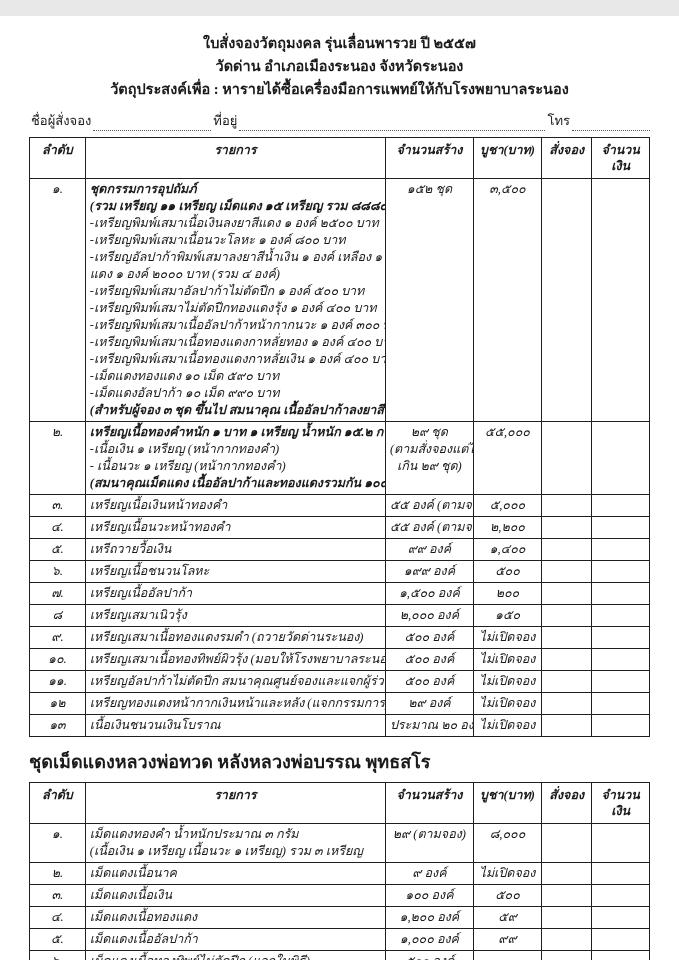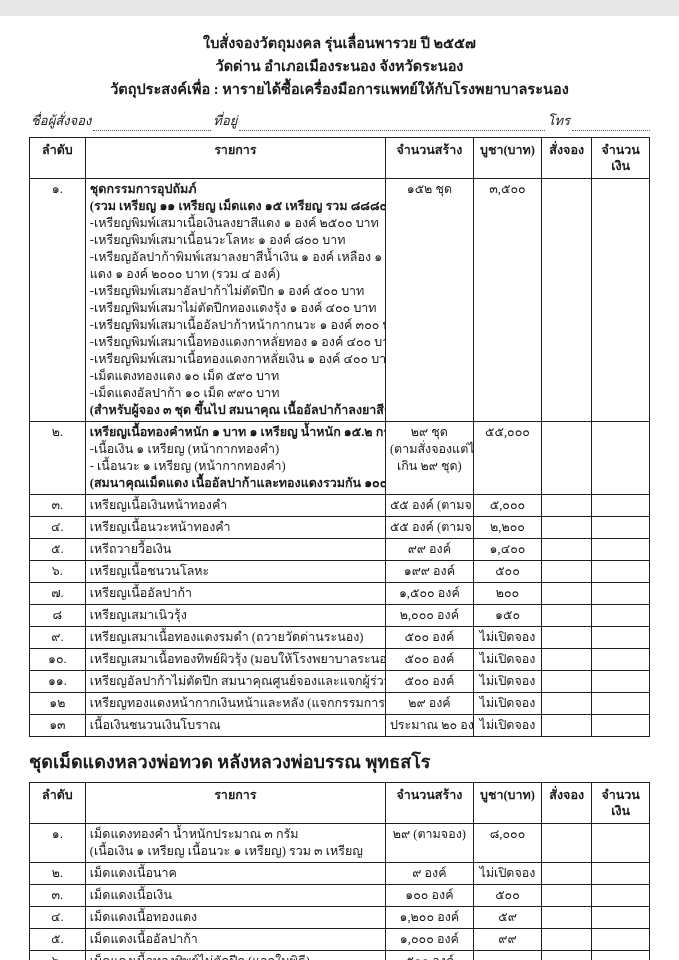--- a/index.html
+++ b/index.html
@@ -12,33 +12,34 @@
     font-family:"Liberation Serif","DejaVu Serif",serif;
     font-size:12.5px;
     overflow:hidden;
     box-sizing:border-box;
     padding:16px 29px 0 29px;
   }
   .hdr{ text-align:center; font-weight:bold; font-size:14.5px; line-height:23px; }
   .formline{
     display:flex; align-items:flex-end;
     margin-top:10px; margin-bottom:6px;
-    font-size:13px; line-height:20px;font-style:italic;
+    font-size:13px; line-height:20px;
   }
   .formline .lbl{ white-space:nowrap; padding:0 2px; }
   .fill{ border-bottom:1.5px dotted #555; height:16px; }
   .fill.name{ width:118px; }
   .fill.addr{ flex:1 1 auto; }
   .fill.tel{ width:78px; }
 
   table.order{
     width:621px;
     border-collapse:collapse;
     table-layout:fixed;
     margin-top:6px;
+    font-style:italic;
   }
   table.order th, table.order td{
     border:1px solid #1f1f1f;
     vertical-align:top;
     padding:2px 4px;
     line-height:17px;
     font-size:12.5px;
     overflow:hidden;
   }
   table.order th{

